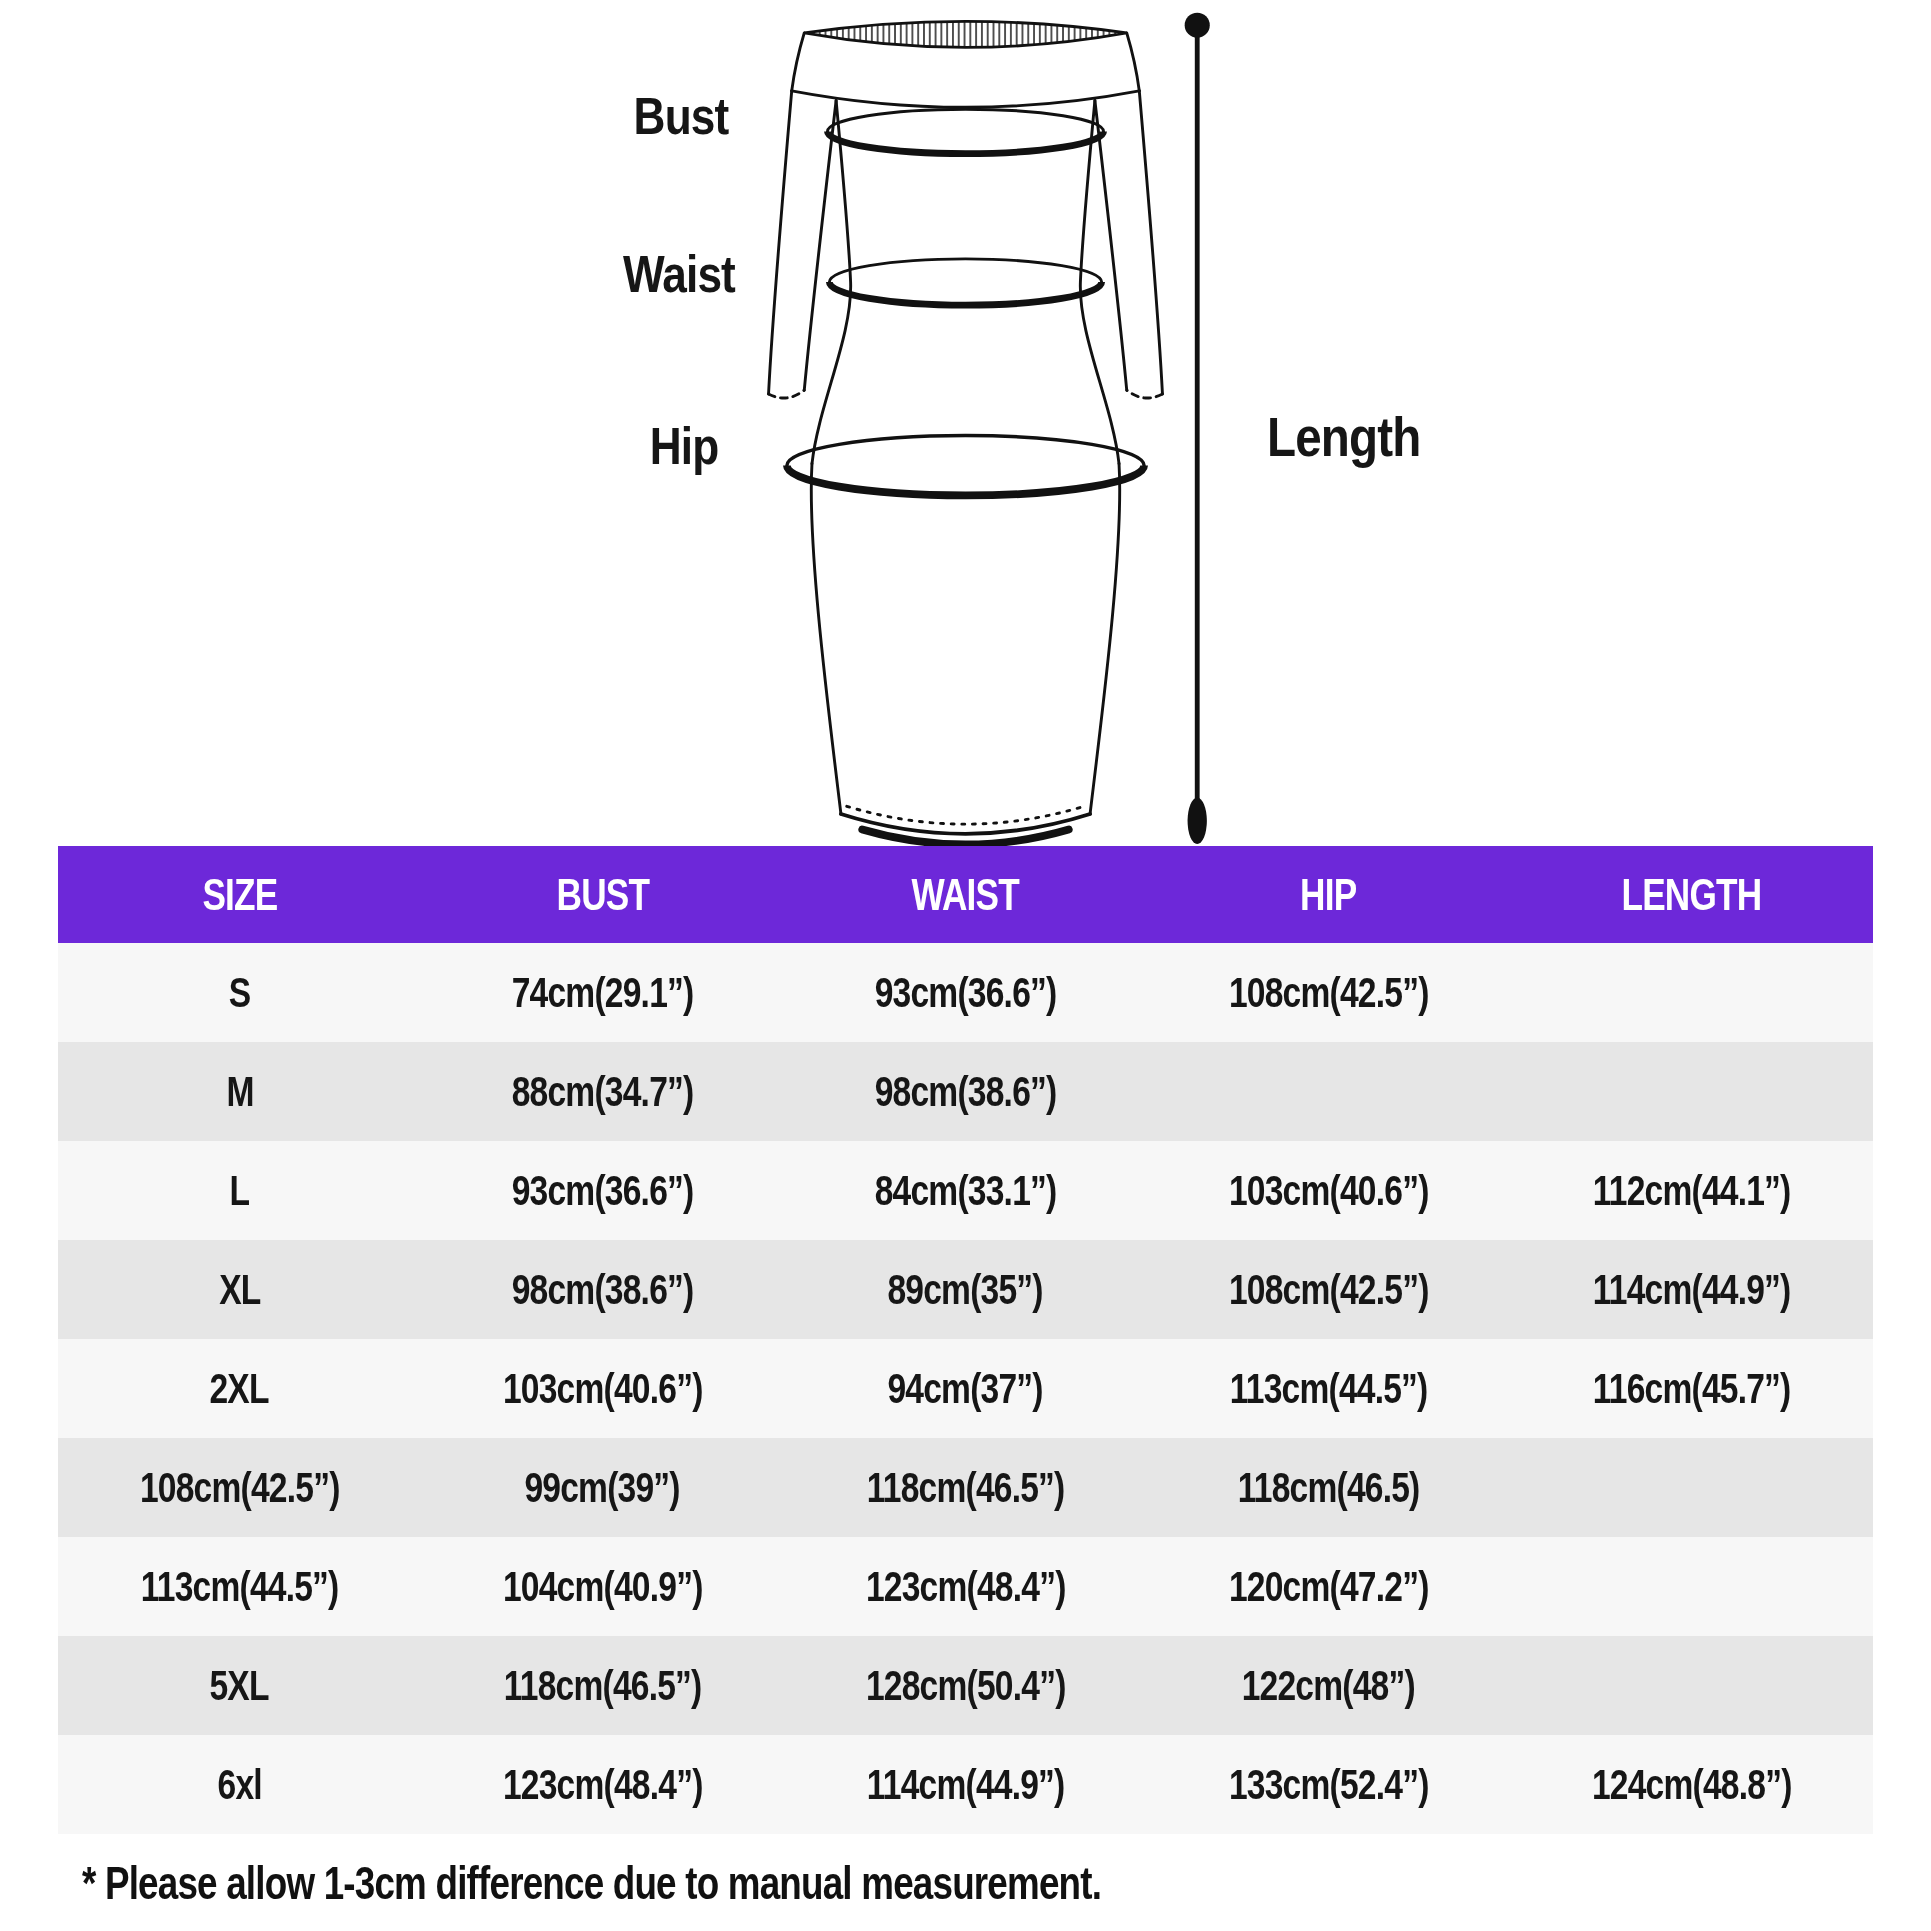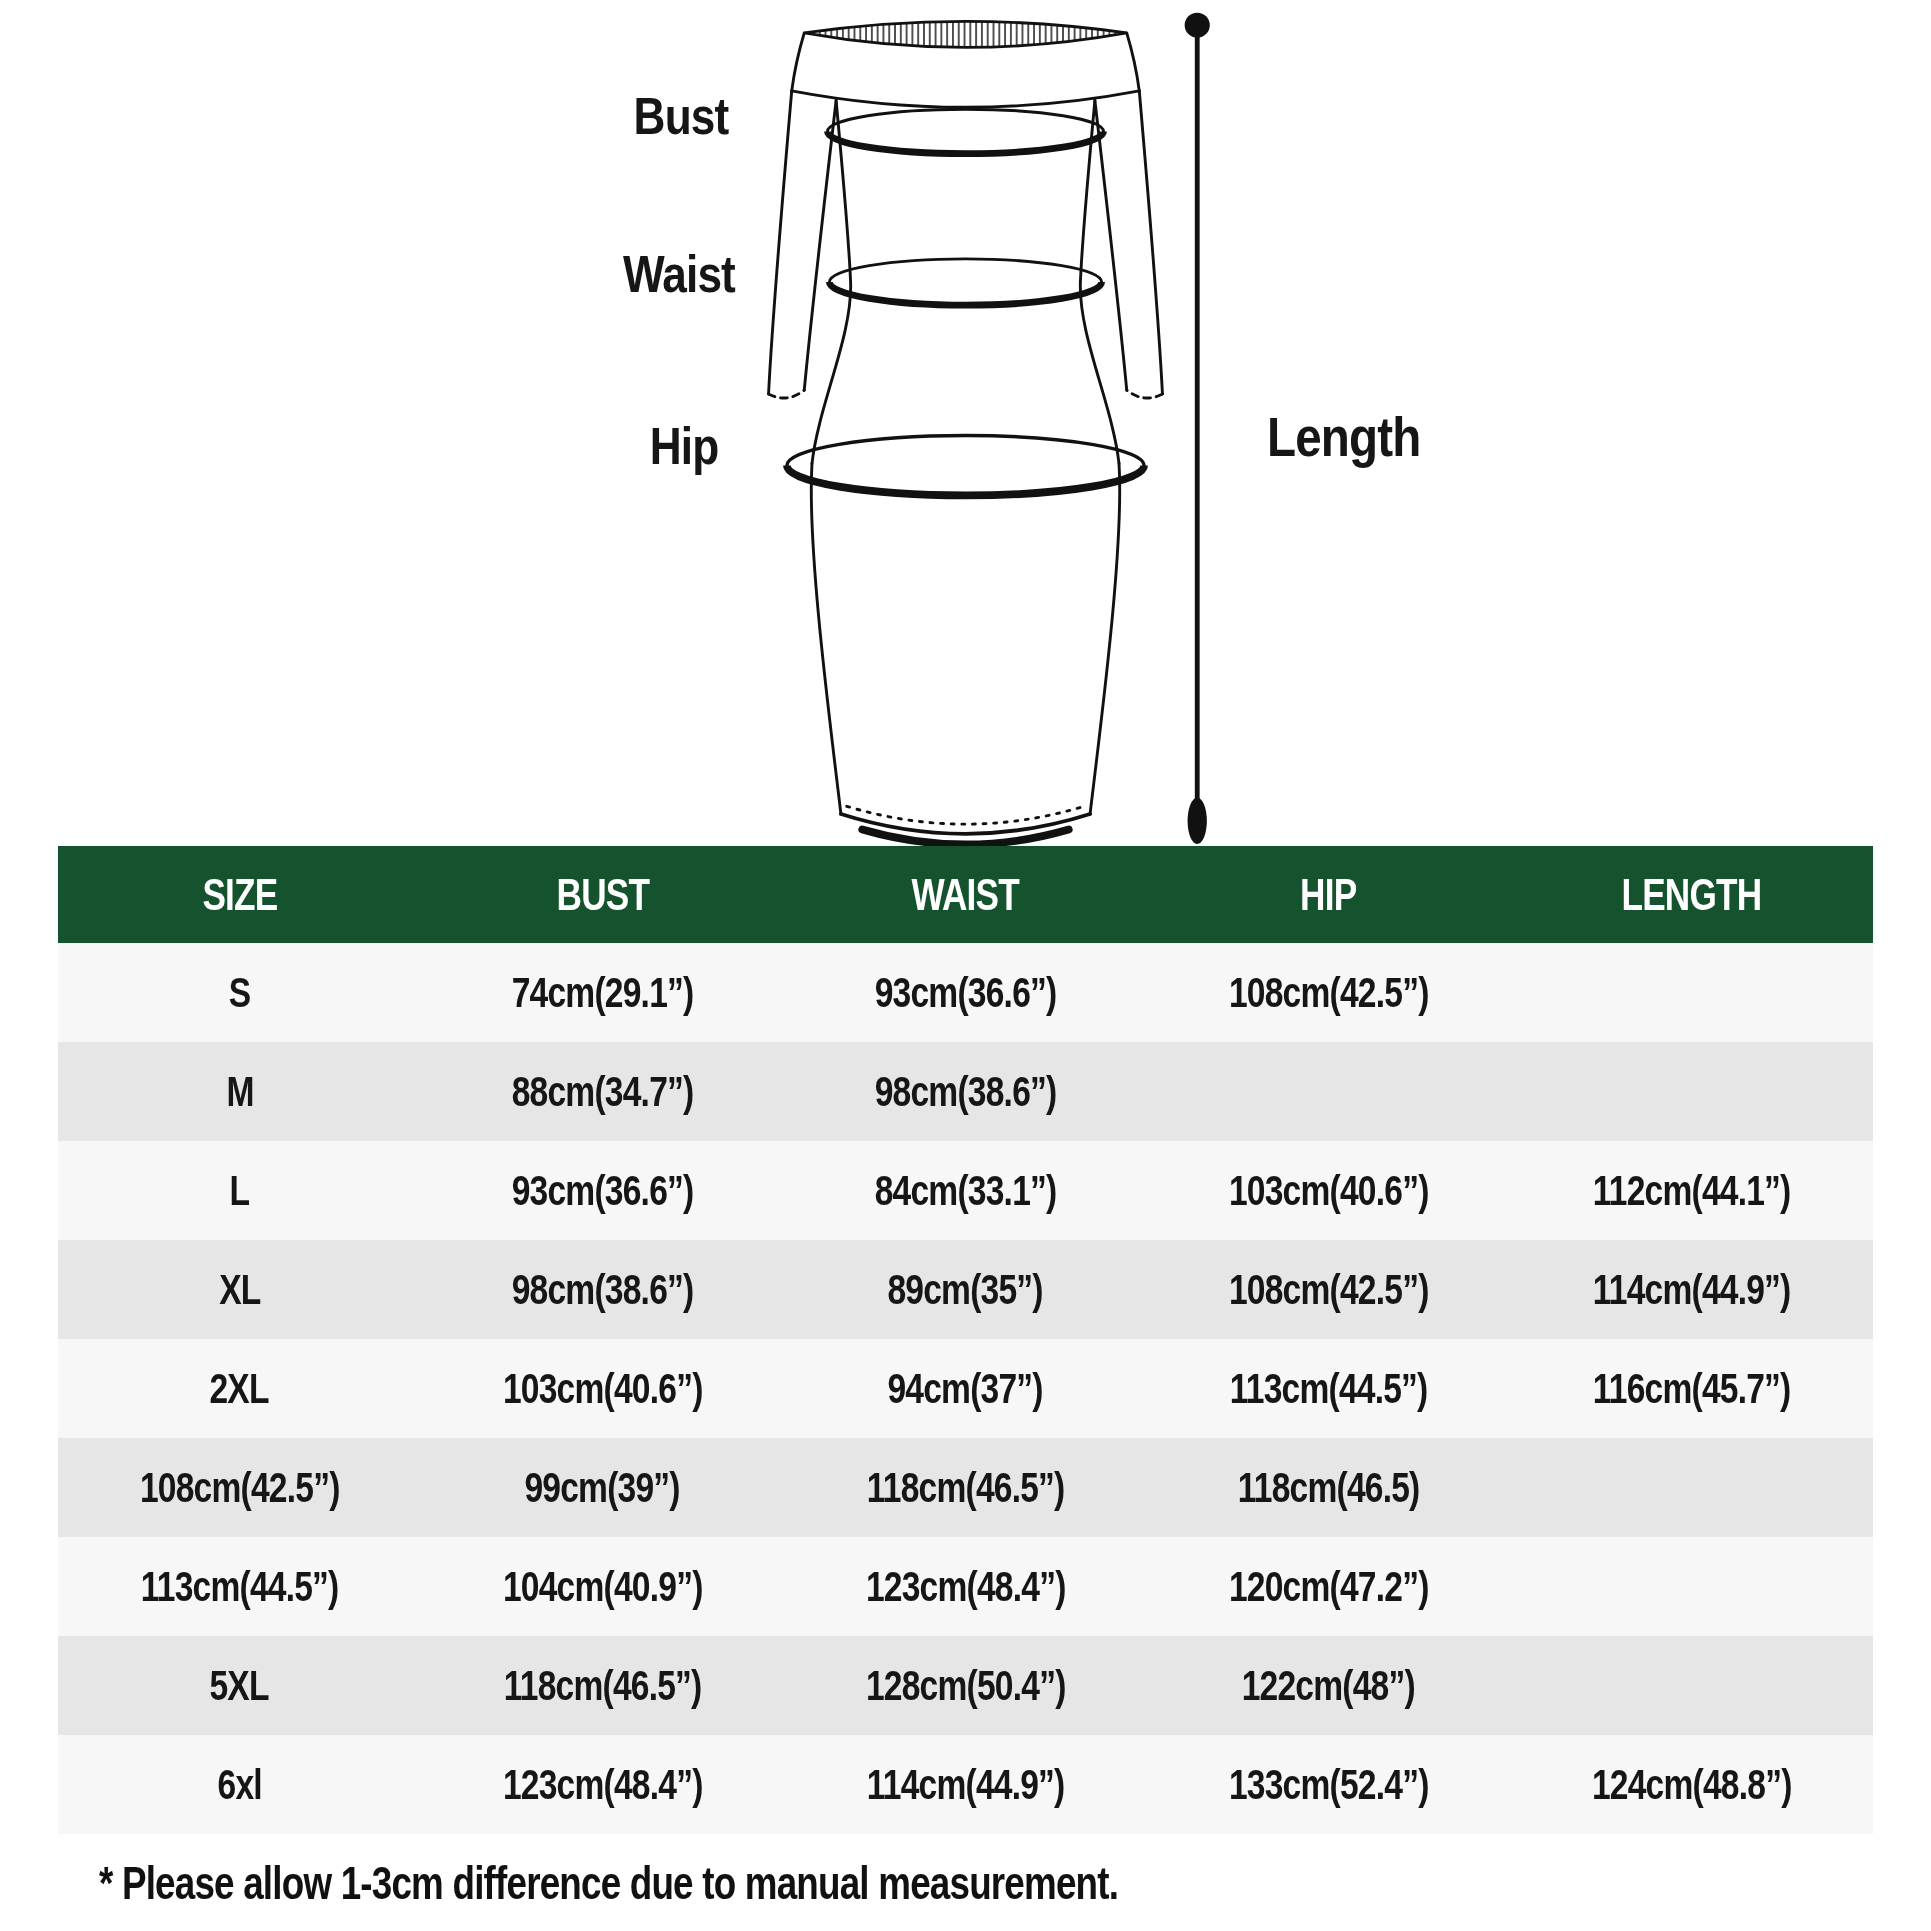--- a/index.html
+++ b/index.html
@@ -14,32 +14,32 @@
     position:absolute;font-weight:700;font-size:52px;color:#161616;
     transform:translate(-50%,-50%) scaleX(.85);white-space:nowrap;letter-spacing:-1px;
   }
   .dlabel.length{
     transform:translate(0,-50%) scaleX(.85);transform-origin:left center;font-size:56px;
   }
   
   .size-table{position:absolute;left:58px;top:846px;width:1815px;}
   .thead{
     display:grid;grid-template-columns:repeat(5,1fr);height:97px;
-    background:#14532d;color:#ffffff;align-items:center;text-align:center;
+    background:#6d28d9;color:#ffffff;align-items:center;text-align:center;
     font-size:44px;font-weight:700;
   }
   .rows .trow{
     display:grid;grid-template-columns:repeat(5,1fr);height:99px;
     align-items:center;text-align:center;font-size:42px;font-weight:700;color:#161616;
   }
   .rows .trow:nth-child(odd){background:#f7f7f7;}
   .rows .trow:nth-child(even){background:#e6e6e6;}
   .cond{display:inline-block;transform:scaleX(.8);white-space:nowrap;letter-spacing:-1px;}
   
-  .footnote{position:absolute;left:99px;top:1856px;font-size:46px;font-weight:700;color:#111;}
+  .footnote{position:absolute;left:82px;top:1856px;font-size:46px;font-weight:700;color:#111;}
   .footnote .cond{transform-origin:left center;}
 </style>
 </head>
 <body>
 
 <div class="top-section">
 
   <svg width="1931" height="846" viewBox="0 0 2000 876">
     <defs>
       <pattern id="hatch" width="6" height="12" patternUnits="userSpaceOnUse">

